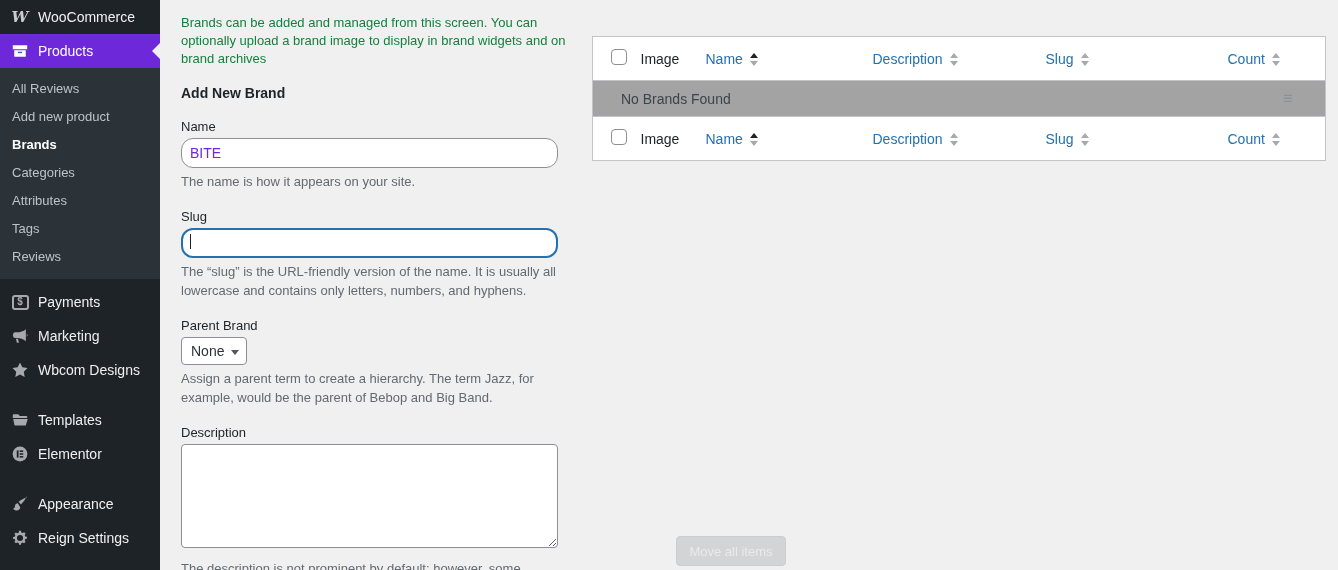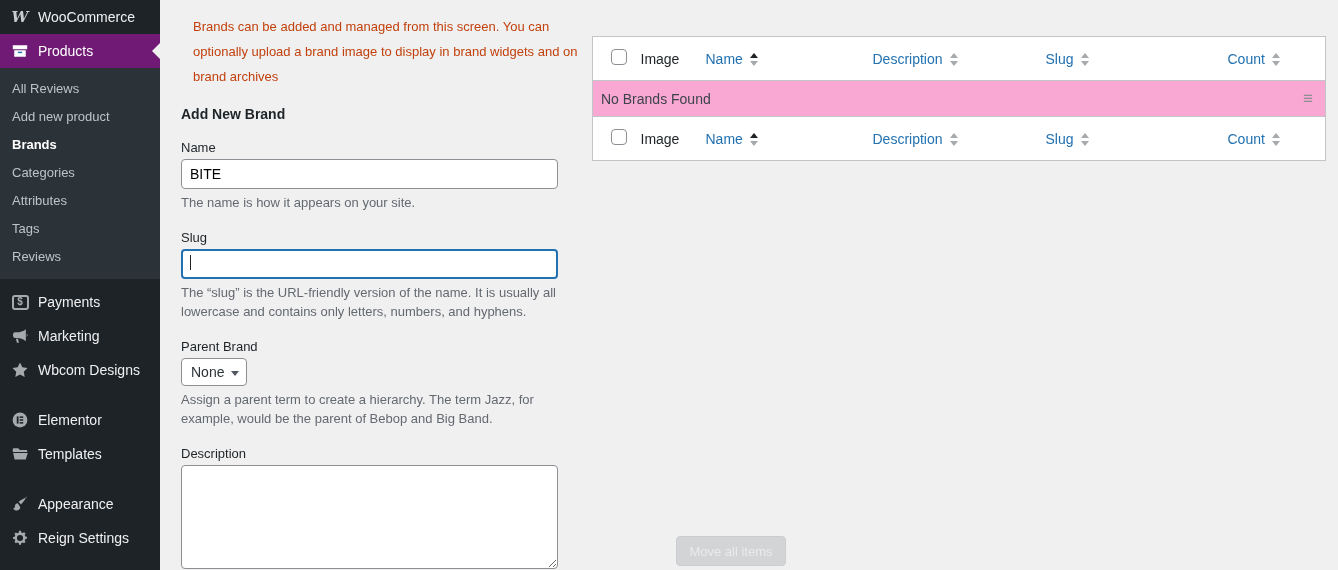--- a/index.html
+++ b/index.html
@@ -12,21 +12,21 @@
   }
 
   
   .sidebar { width:160px; min-width:160px; background:#1d2327; color:#f0f0f1; }
   .menu-item {
     height:34px; display:flex; align-items:center; gap:8px;
     padding-left:10px; font-size:14px; cursor:pointer; position:relative;
     color:#f0f0f1;
   }
   .menu-item .ico { width:20px; height:20px; display:flex; align-items:center; justify-content:center; color:#a7aaad; flex:0 0 20px; }
-  .menu-item.active { background:#701a75; color:#fff; }
+  .menu-item.active { background:#6d28d9; color:#fff; }
   .menu-item.active .ico { color:#fff; }
   .menu-item.active::after {
     content:""; position:absolute; right:0; top:50%; margin-top:-8px;
     border:8px solid transparent; border-right-color:#f0f0f1;
   }
   .logo-w {
     font-weight:bold; font-size:15px; color:#c9ccd1; font-family:"DejaVu Serif", serif;
     font-style:italic;
   }
   .pay-ico {
@@ -41,26 +41,26 @@
   .submenu-item.current { color:#fff; font-weight:bold; }
   .menu-sep { height:16px; }
   .menu-sep.small { height:6px; }
   svg.icon { width:18px; height:18px; fill:currentColor; }
 
   
   .content { position:relative; flex:1; background:#f0f0f1; }
 
   
   .form-col { position:absolute; left:21px; top:0; width:377px; }
-  .intro { margin:14px 12px 0; width:395px; line-height:25px; color:#c2410c; }
+  .intro { margin:14px 0 0; width:395px; line-height:18px; color:#15803d; }
   .form-heading { margin:17px 0 12px; font-size:14px; font-weight:bold; color:#1d2327; height:16px; }
   .field-label { display:block; margin-top:17px; color:#1d2327; height:17px; line-height:17px; }
   .txt-input {
-    margin-top:3px; width:377px; height:30px; border:1px solid #8c8f94; border-radius:4px;
-    background:#fff; padding:0 8px; font-size:14px; color:#000000;
+    margin-top:3px; width:377px; height:30px; border:1px solid #8c8f94; border-radius:12px;
+    background:#fff; padding:0 8px; font-size:14px; color:#6d28d9;
     font-family:"Liberation Sans", sans-serif;
   }
   .txt-input.focused { border:2px solid #2271b1; outline:none; }
   .input-wrap { position:relative; width:377px; }
   .caret { position:absolute; left:9px; top:9px; width:1px; height:15px; background:#1d2327; }
   .help { margin-top:4px; color:#646970; line-height:19px; }
   .select-box {
     margin-top:3px; width:66px; height:28px; border:1px solid #8c8f94; border-radius:4px;
     background:#fff; display:flex; align-items:center; justify-content:space-between;
     padding:0 7px 0 9px; font-size:14px; color:#2c3338; cursor:pointer;
@@ -85,21 +85,21 @@
   .col-label { color:#1d2327; }
   .col-link { color:#2271b1; cursor:pointer; }
   .sort-pair { display:inline-flex; flex-direction:column; gap:3px; margin-left:7px; vertical-align:middle; }
   .tri-up { width:0; height:0; border-left:4px solid transparent; border-right:4px solid transparent; border-bottom:5px solid #a7aaad; }
   .tri-dn { width:0; height:0; border-left:4px solid transparent; border-right:4px solid transparent; border-top:5px solid #a7aaad; }
   .tri-up.on { border-bottom-color:#1d2327; }
   .cb {
     display:inline-block; width:16px; height:16px; border:1px solid #8c8f94; border-radius:4px;
     background:#fff; margin-left:8px; cursor:pointer;
   }
-  .empty-row td { background:#f9a8d4; padding:9px 8px; height:35px; color:#3c434a; }
+  .empty-row td { background:#a3a3a3; padding:9px 28px; height:35px; color:#3c434a; }
   .empty-flex { display:flex; align-items:center; justify-content:space-between; }
   .rows-icon { color:#8c8f94; font-size:17px; line-height:1; cursor:pointer; padding-right:4px; }
   .rows-icon::before { content:"≡"; }
 
   
   .ghost-btn {
     position:absolute; left:516px; top:536px; width:110px; height:30px;
     background:#d3d4d6; border:1px solid #cccdd0; border-radius:4px;
     color:#e9eaeb; font-size:13px; display:flex; align-items:center; justify-content:center;
     cursor:default; user-select:none;
@@ -164,38 +164,38 @@
         </svg>
     </span>
     <span>Wbcom Designs</span>
   </div>
 
   <div class="menu-sep"></div>
 
   <div class="menu-item">
     <span class="ico">
       <svg class="icon" viewBox="0 0 20 20">
+          <path d="M2 4.6a1 1 0 0 1 1-1h5l1.8 1.9H17a1 1 0 0 1 1 1v1.3H2z"></path>
+          <path d="M2.4 9h16.2L16.4 16H4z"></path>
+        </svg>
+    </span>
+    <span>Templates</span>
+  </div>
+
+  <div class="menu-item">
+    <span class="ico">
+      <svg class="icon" viewBox="0 0 20 20">
           <circle cx="10" cy="10" r="8.2"></circle>
           <rect x="6.4" y="6" width="2" height="8" fill="#1d2327"></rect>
           <rect x="9.6" y="6" width="4" height="1.7" fill="#1d2327"></rect>
           <rect x="9.6" y="9.15" width="4" height="1.7" fill="#1d2327"></rect>
           <rect x="9.6" y="12.3" width="4" height="1.7" fill="#1d2327"></rect>
         </svg>
     </span>
     <span>Elementor</span>
-  </div>
-
-  <div class="menu-item">
-    <span class="ico">
-      <svg class="icon" viewBox="0 0 20 20">
-          <path d="M2 4.6a1 1 0 0 1 1-1h5l1.8 1.9H17a1 1 0 0 1 1 1v1.3H2z"></path>
-          <path d="M2.4 9h16.2L16.4 16H4z"></path>
-        </svg>
-    </span>
-    <span>Templates</span>
   </div>
 
   <div class="menu-sep"></div>
 
   <div class="menu-item">
     <span class="ico">
       <svg class="icon" viewBox="0 0 20 20">
           <path d="M17.8 2.2c-2.2.6-6.6 3.2-9.2 5.7l2.7 2.7c2.5-2.6 5.1-7 5.7-9.2z" transform="rotate(3 14 5)"></path>
           <path d="M7.6 9.3c-1.7 0-3.2 1.5-3.2 3.2 0 1.1-.6 2.1-2.1 2.7 1 1.4 2.6 2 4.2 2 2.1 0 3.7-1.6 3.7-3.7z"></path>
         </svg>

